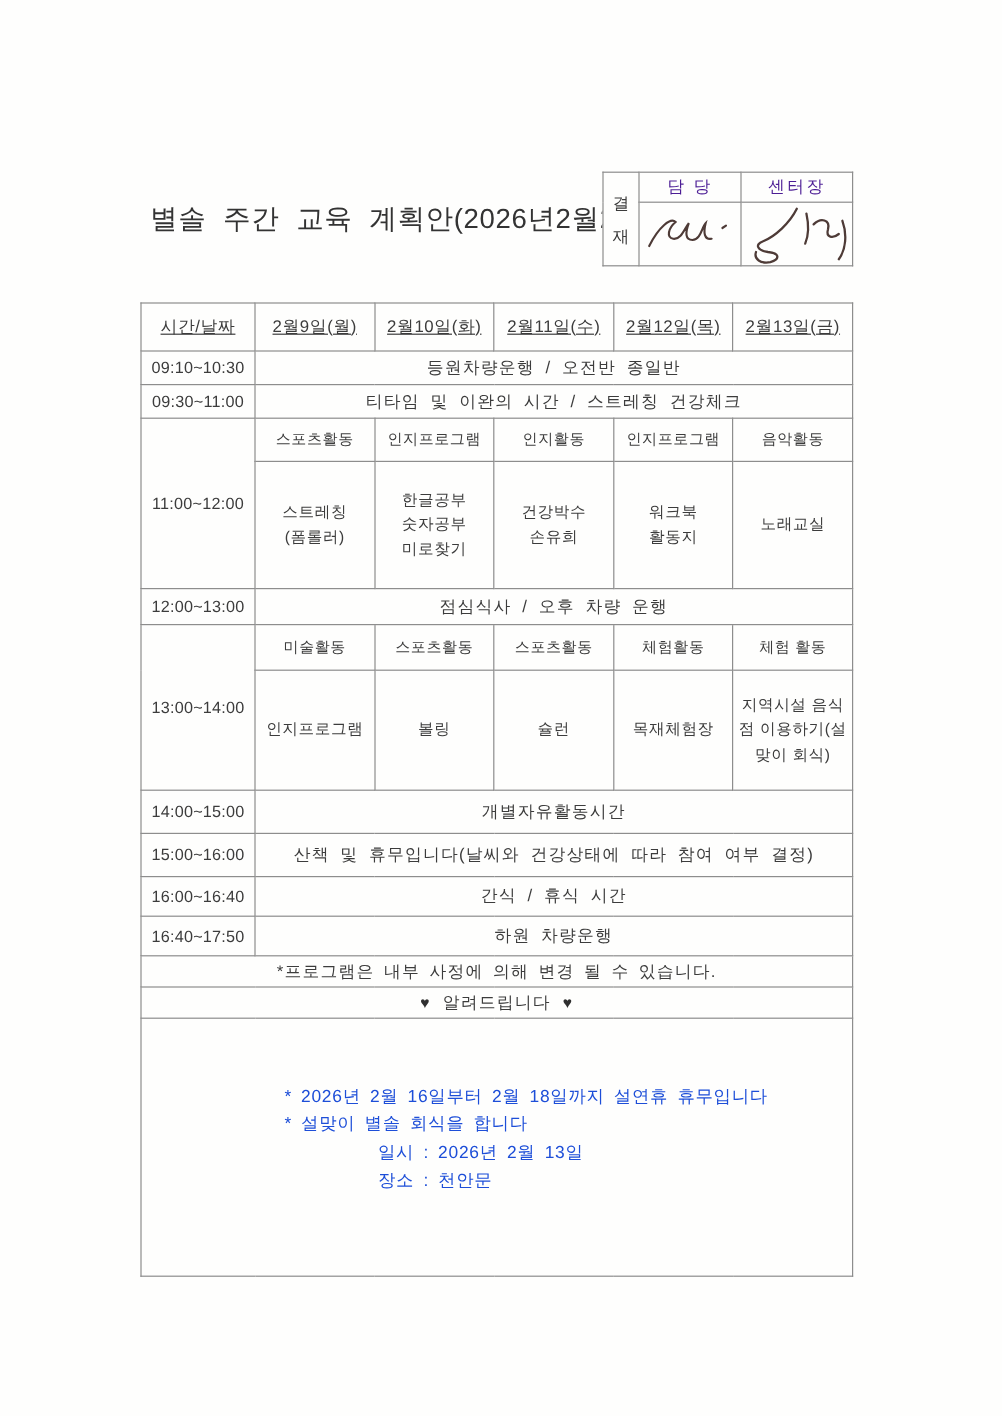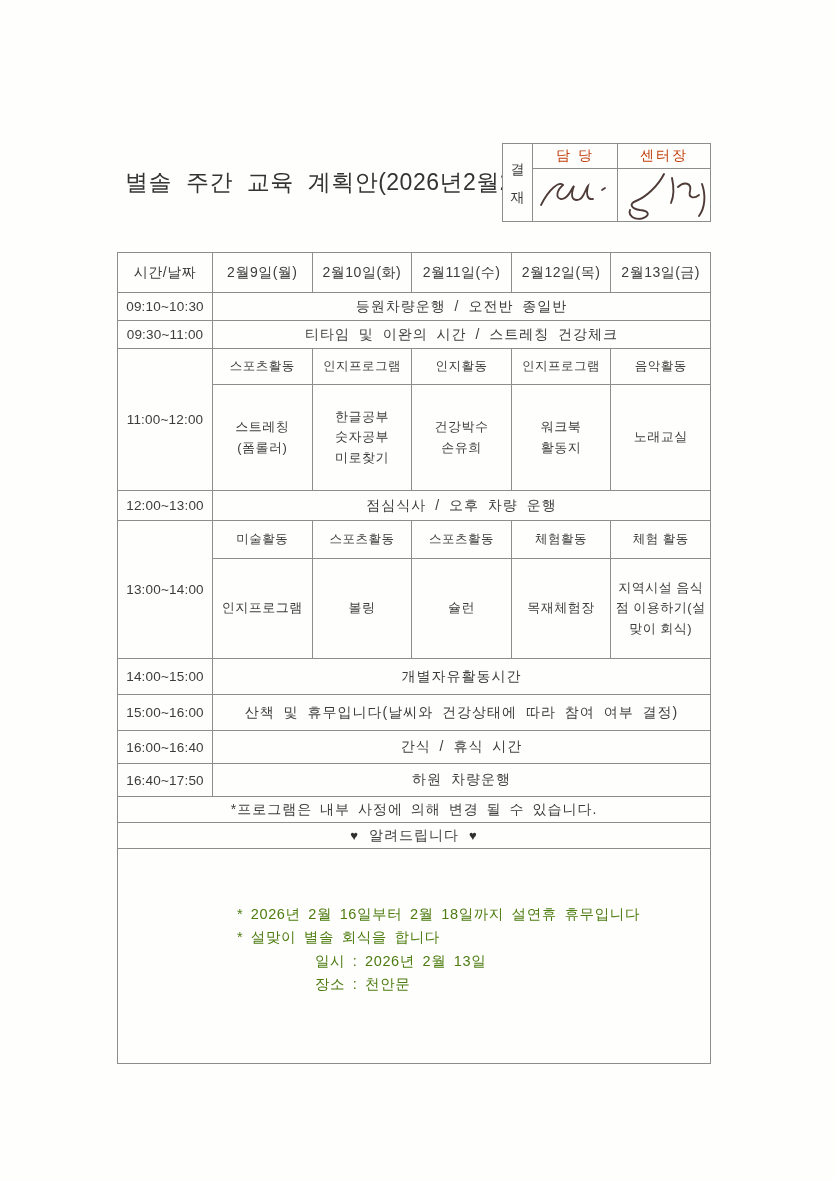--- a/index.html
+++ b/index.html
@@ -24,39 +24,39 @@
     letter-spacing: 0.5px; word-spacing: 7px; white-space: nowrap;
   }
   table.approval {
     position: absolute; right: 0; top: 3px;
     border-collapse: collapse; table-layout: fixed;
     background: #fefefd;
   }
   table.approval td { border: 1px solid #8d8d8d; }
   .approval .stamp-cell { width: 30px; text-align: center; vertical-align: middle; }
   .approval .stamp-cell div { font-size: 14px; color: #3b3b3b; line-height: 1.0; padding: 7px 0; }
-  .approval .head-cell { width: 85px; height: 25px; text-align: center; font-size: 14px; letter-spacing: 2px; color: #c2410c; }
+  .approval .head-cell { width: 85px; height: 25px; text-align: center; font-size: 14px; letter-spacing: 2px; color: #4c1d95; }
   .approval .sig-cell { height: 53px; text-align: center; vertical-align: middle; }
   .sig-svg { display: block; margin: 0 auto; }
 
   
   table.schedule {
     position: absolute; top: 252px; left: 117px; width: 594px;
     border-collapse: collapse; table-layout: fixed;
   }
   .schedule th, .schedule td {
     border: 1px solid #8d8d8d;
     font-weight: normal;
     text-align: center; vertical-align: middle;
     color: #3c3c3c;
     padding: 2px 3px;
     overflow: hidden;
   }
   .schedule th { font-size: 14px; letter-spacing: 0.5px; }
-  .r-header th { height: 40px; }
+  .r-header th { height: 40px; text-decoration: underline; }
   .time-cell { font-size: 13.5px; letter-spacing: 0.2px; }
   .span-text { font-size: 14px; letter-spacing: 1px; word-spacing: 4px; }
   .cat-cell { font-size: 12.5px; letter-spacing: 0.5px; }
   .act-cell { font-size: 13px; letter-spacing: 0.5px; line-height: 1.55; padding: 2px 5px; }
   .prewrap { white-space: pre-line; }
 
   .r-short td { height: 28px; text-align: center; }
   .r-cat td { height: 36px; }
   .r-act td { height: 106px; }
   .r-lunch td { height: 30px; }
@@ -65,21 +65,21 @@
   .r-mid td { height: 36px; }
   .r-mid2 td { height: 33px; }
   .r-note td { height: 26px; font-size: 14px; letter-spacing: 1px; word-spacing: 3px; }
   .r-notice-head td { height: 26px; font-size: 14px; letter-spacing: 1px; }
   .r-notice-head .heart { font-size: 13px; color: #2f2f2f; margin: 0 10px; }
   .r-box td { height: 215px; vertical-align: top; text-align: left; }
 
   .notice-content {
     margin: 52px 0 0 116px;
     font-size: 14.5px; line-height: 1.62;
-    letter-spacing: 0.6px; word-spacing: 3px; color: #4d7c0f;
+    letter-spacing: 0.6px; word-spacing: 3px; color: #1d4ed8;
   }
   .notice-line.indent { padding-left: 78px; }
 </style>
 </head>
 <body>
 
 <div class="page">
 
   <div class="doc-header">
     <div class="doc-title">별솔 주간 교육 계획안(2026년2월2주)</div>

